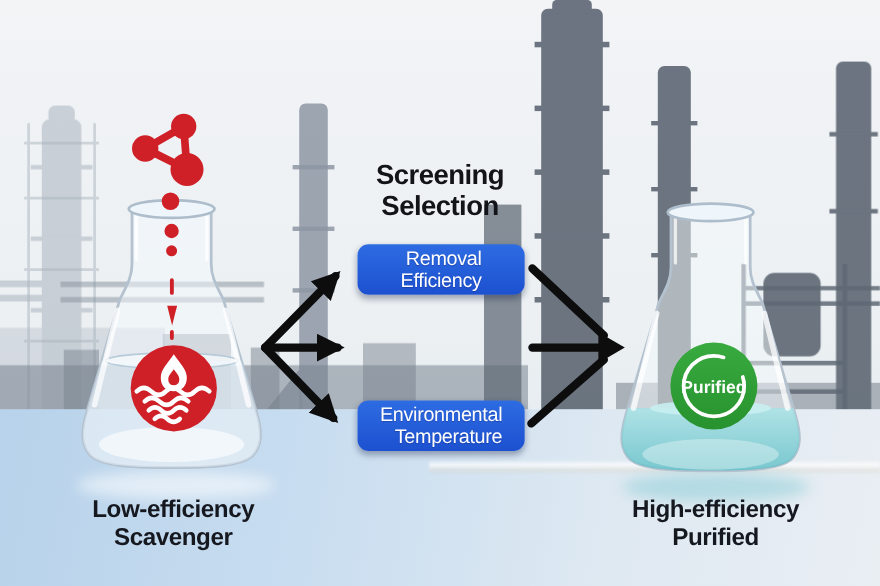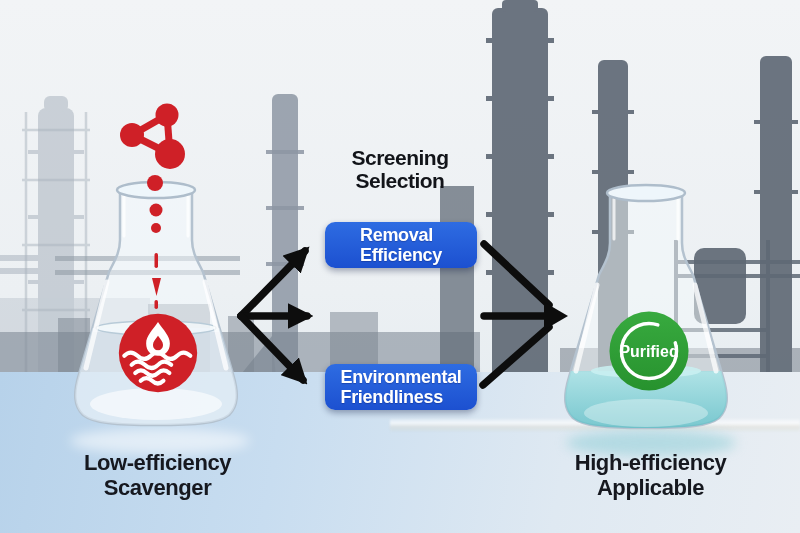--- a/index.html
+++ b/index.html
@@ -21,31 +21,31 @@
   .reflect{position:absolute;z-index:3;border-radius:50%;filter:blur(6px);}
   .reflect.left{left:70px;top:428px;width:180px;height:26px;background:rgba(255,255,255,.55);}
   .reflect.right{left:566px;top:430px;width:170px;height:26px;background:rgba(125,200,208,.45);}
   .arrows{position:absolute;left:0;top:0;z-index:4;}
   .flask{position:absolute;z-index:5;}
   .drops{position:absolute;left:110px;top:95px;z-index:6;}
   .hazard-badge{position:absolute;left:117px;top:312px;z-index:7;}
   .purified-badge{position:absolute;left:606px;top:308px;z-index:7;}
   .title{
     position:absolute;left:310px;top:146px;width:180px;z-index:8;
-    text-align:center;font-size:21px;font-weight:800;line-height:1.1;
+    text-align:center;font-size:25px;font-weight:800;line-height:1.1;
     color:#121419;letter-spacing:-.5px;white-space:pre-line;
   }
   .chip{
     position:absolute;left:325px;width:152px;height:46px;z-index:8;
     background:linear-gradient(180deg,#2e6ce2 0%,#1c50d0 100%);
     border-radius:10px;display:flex;align-items:center;justify-content:center;
     box-shadow:0 3px 6px rgba(10,20,60,.35);
   }
   .chip span{
-    color:#fff;font-weight:700;font-size:18px;line-height:1.12;text-align:left;
+    color:#fff;font-weight:400;font-size:18px;line-height:1.12;text-align:right;
     white-space:pre-line;letter-spacing:-.3px;text-shadow:0 1px 1px rgba(0,0,60,.25);
   }
   .chip.c1{top:222px;} .chip.c2{top:291px;} .chip.c3{top:364px;}
   .caption{
     position:absolute;top:450px;width:245px;z-index:8;text-align:center;
     font-size:22px;font-weight:800;line-height:1.15;color:#16181f;
     white-space:pre-line;letter-spacing:-.4px;
   }
   .caption.left{left:35px;} .caption.right{left:528px;}
 </style>
@@ -238,21 +238,21 @@
 
   <div class="title">Screening
 Selection</div>
 
   <div class="chip c1">
     <span>Removal
 Efficiency</span>
   </div>
   <div class="chip c3">
     <span>Environmental
-Friendliness</span>
+Temperature</span>
   </div>
 
   <div class="caption left">Low-efficiency
 Scavenger</div>
   <div class="caption right">High-efficiency
-Applicable</div>
+Purified</div>
 
 </div>
 
 </body></html>

